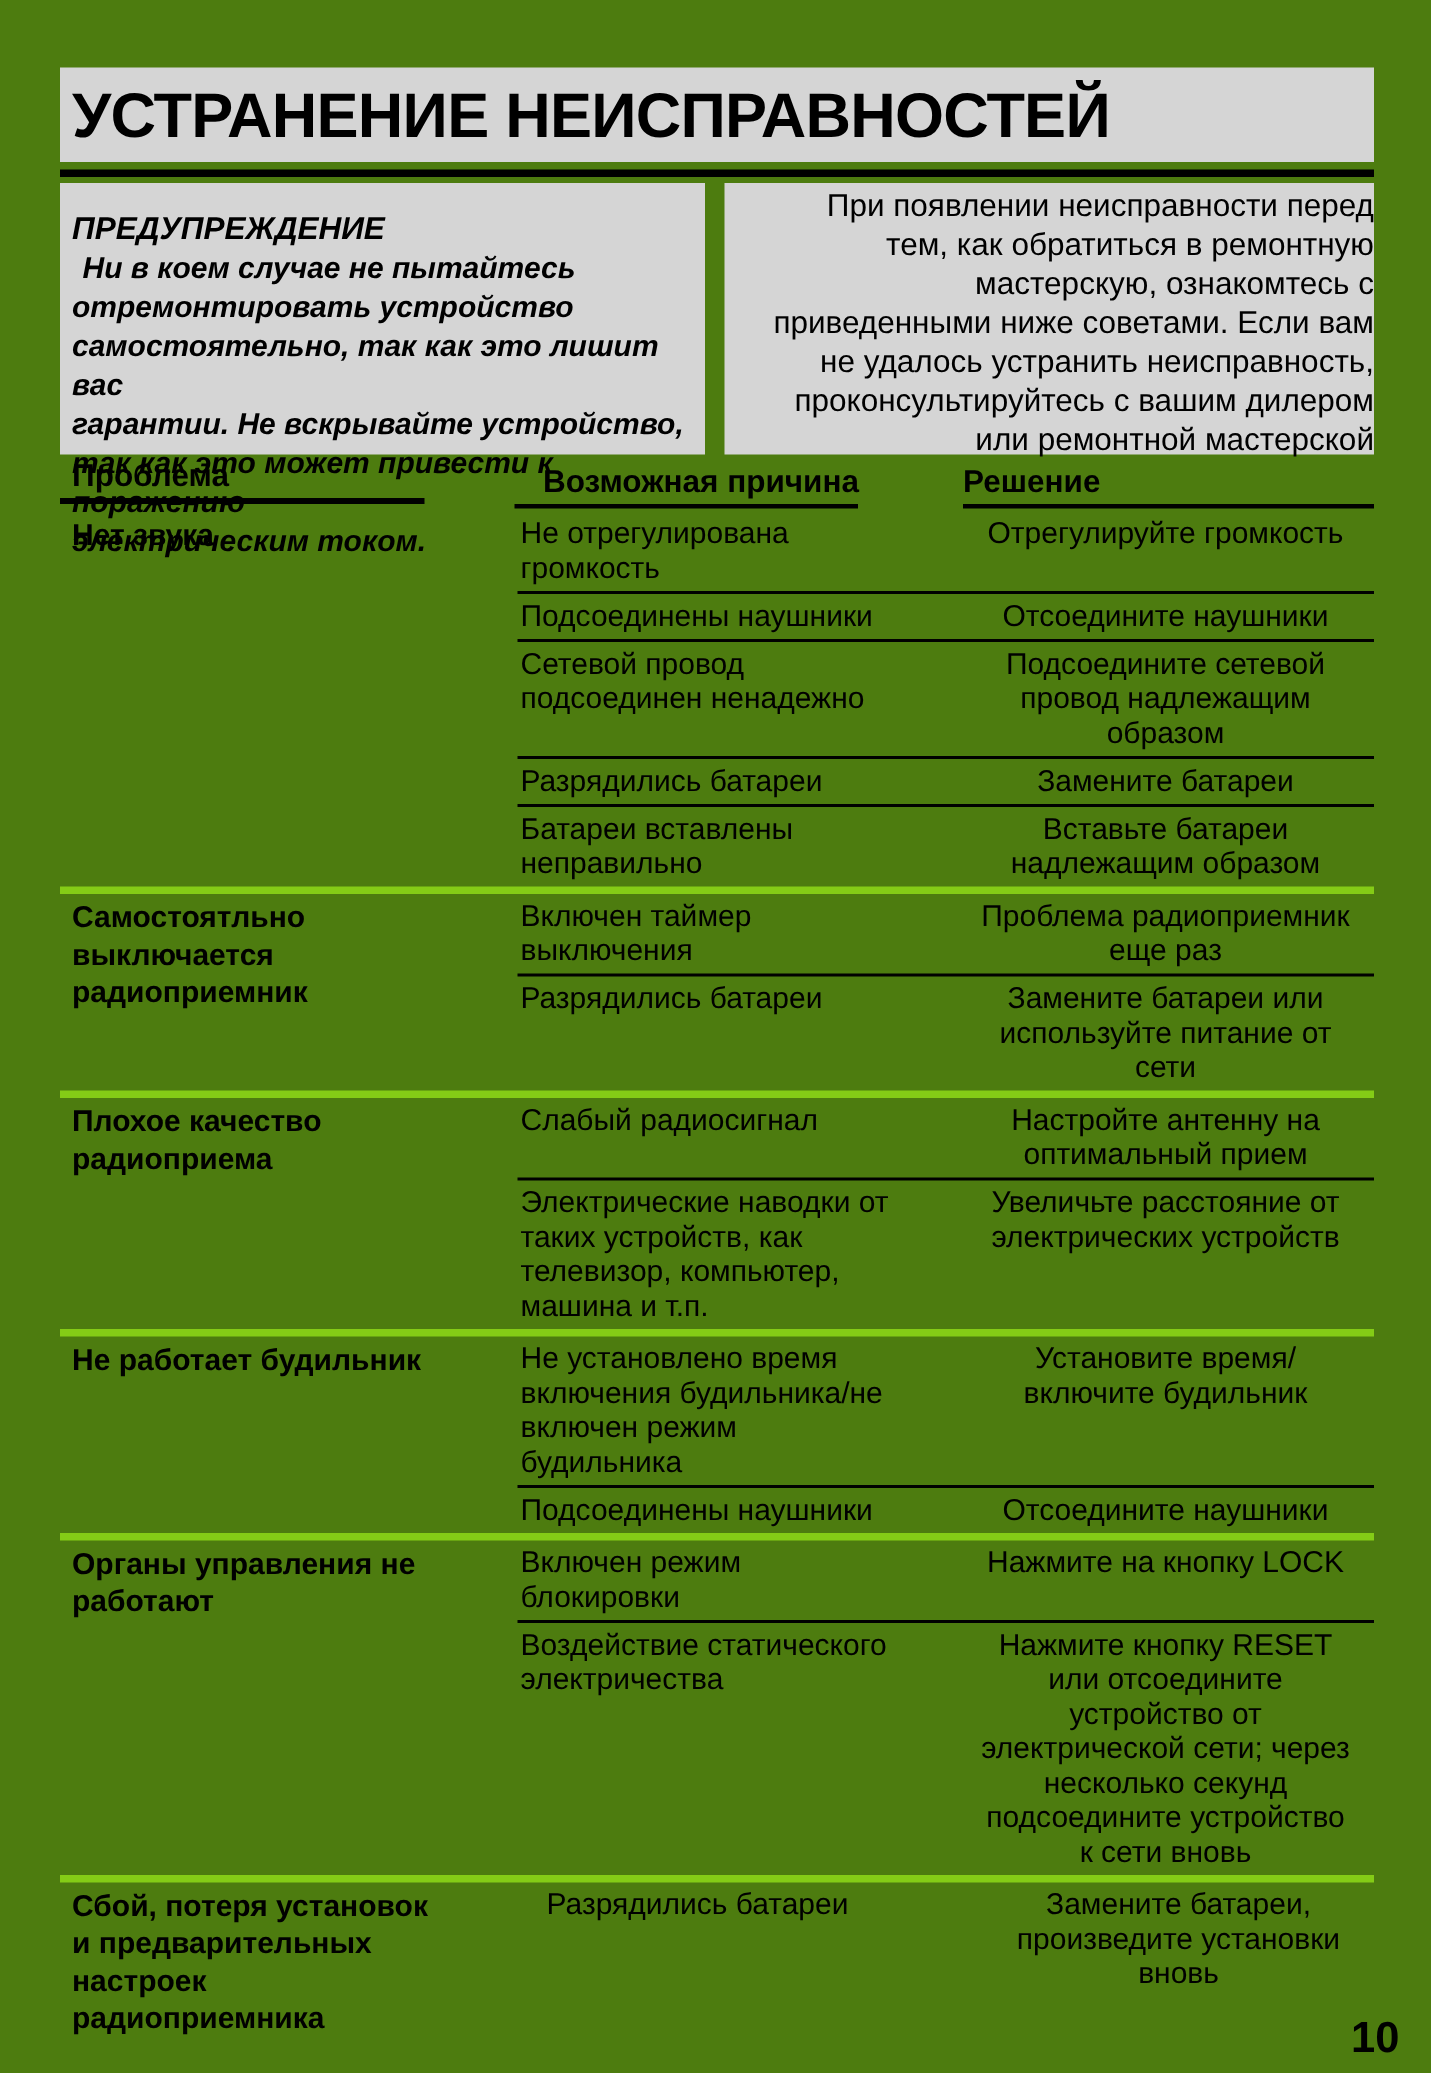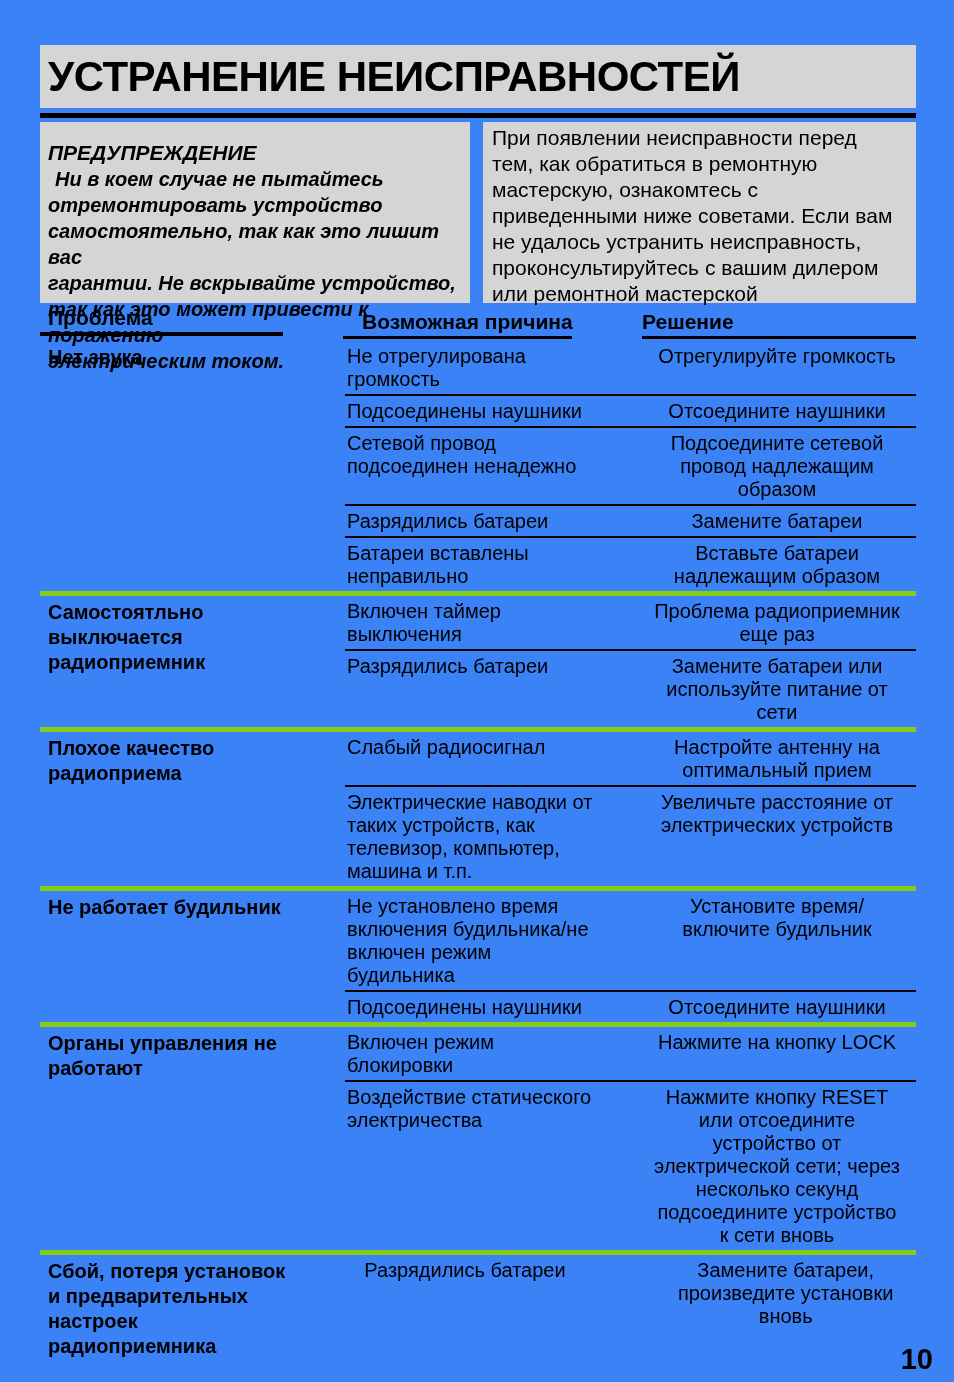--- a/index.html
+++ b/index.html
@@ -1,19 +1,19 @@
 <!DOCTYPE html>
 <html><head>
 <meta charset="utf-8">
 <style>
   * { margin:0; padding:0; box-sizing:border-box; }
   html,body { background:#888; }
   .page {
     position:relative; width:954px; height:1382px; margin:0 auto;
-    background:#3b82f6; color:#000;
+    background:#4d7c0f; color:#000;
     font-family:"Liberation Sans", sans-serif;
     overflow:hidden;
   }
   .pre { white-space:pre-line; }
 
   
   .title-band {
     position:absolute; left:40px; top:45px; width:876px; height:63px;
     background:#d5d5d5;
   }
@@ -29,21 +29,21 @@
   
   .warning-panel {
     position:absolute; left:40px; top:122px; width:430px; height:181px;
     background:#d5d5d5; padding:18px 4px 0 8px;
     font-weight:bold; font-style:italic;
   }
   .warning-heading { font-size:21px; line-height:26px; }
   .warning-body { font-size:20px; line-height:26px; text-indent:7px; }
   .intro-panel {
     position:absolute; left:483px; top:122px; width:433px; height:181px;
-    background:#d5d5d5; padding:3px 0 0 9px;
+    background:#d5d5d5; padding:3px 0 0 9px;text-align:right;
   }
   .intro-text { font-size:21px; line-height:26px; }
 
   
   .table { position:absolute; left:40px; top:306px; width:876px; }
   .thead { position:relative; height:35px; }
   .th { position:absolute; font-size:21px; font-weight:bold; white-space:nowrap; }
   .th-problem { left:8px; top:0; }
   .th-cause   { left:322px; top:4px; }
   .th-solution{ left:602px; top:4px; }

